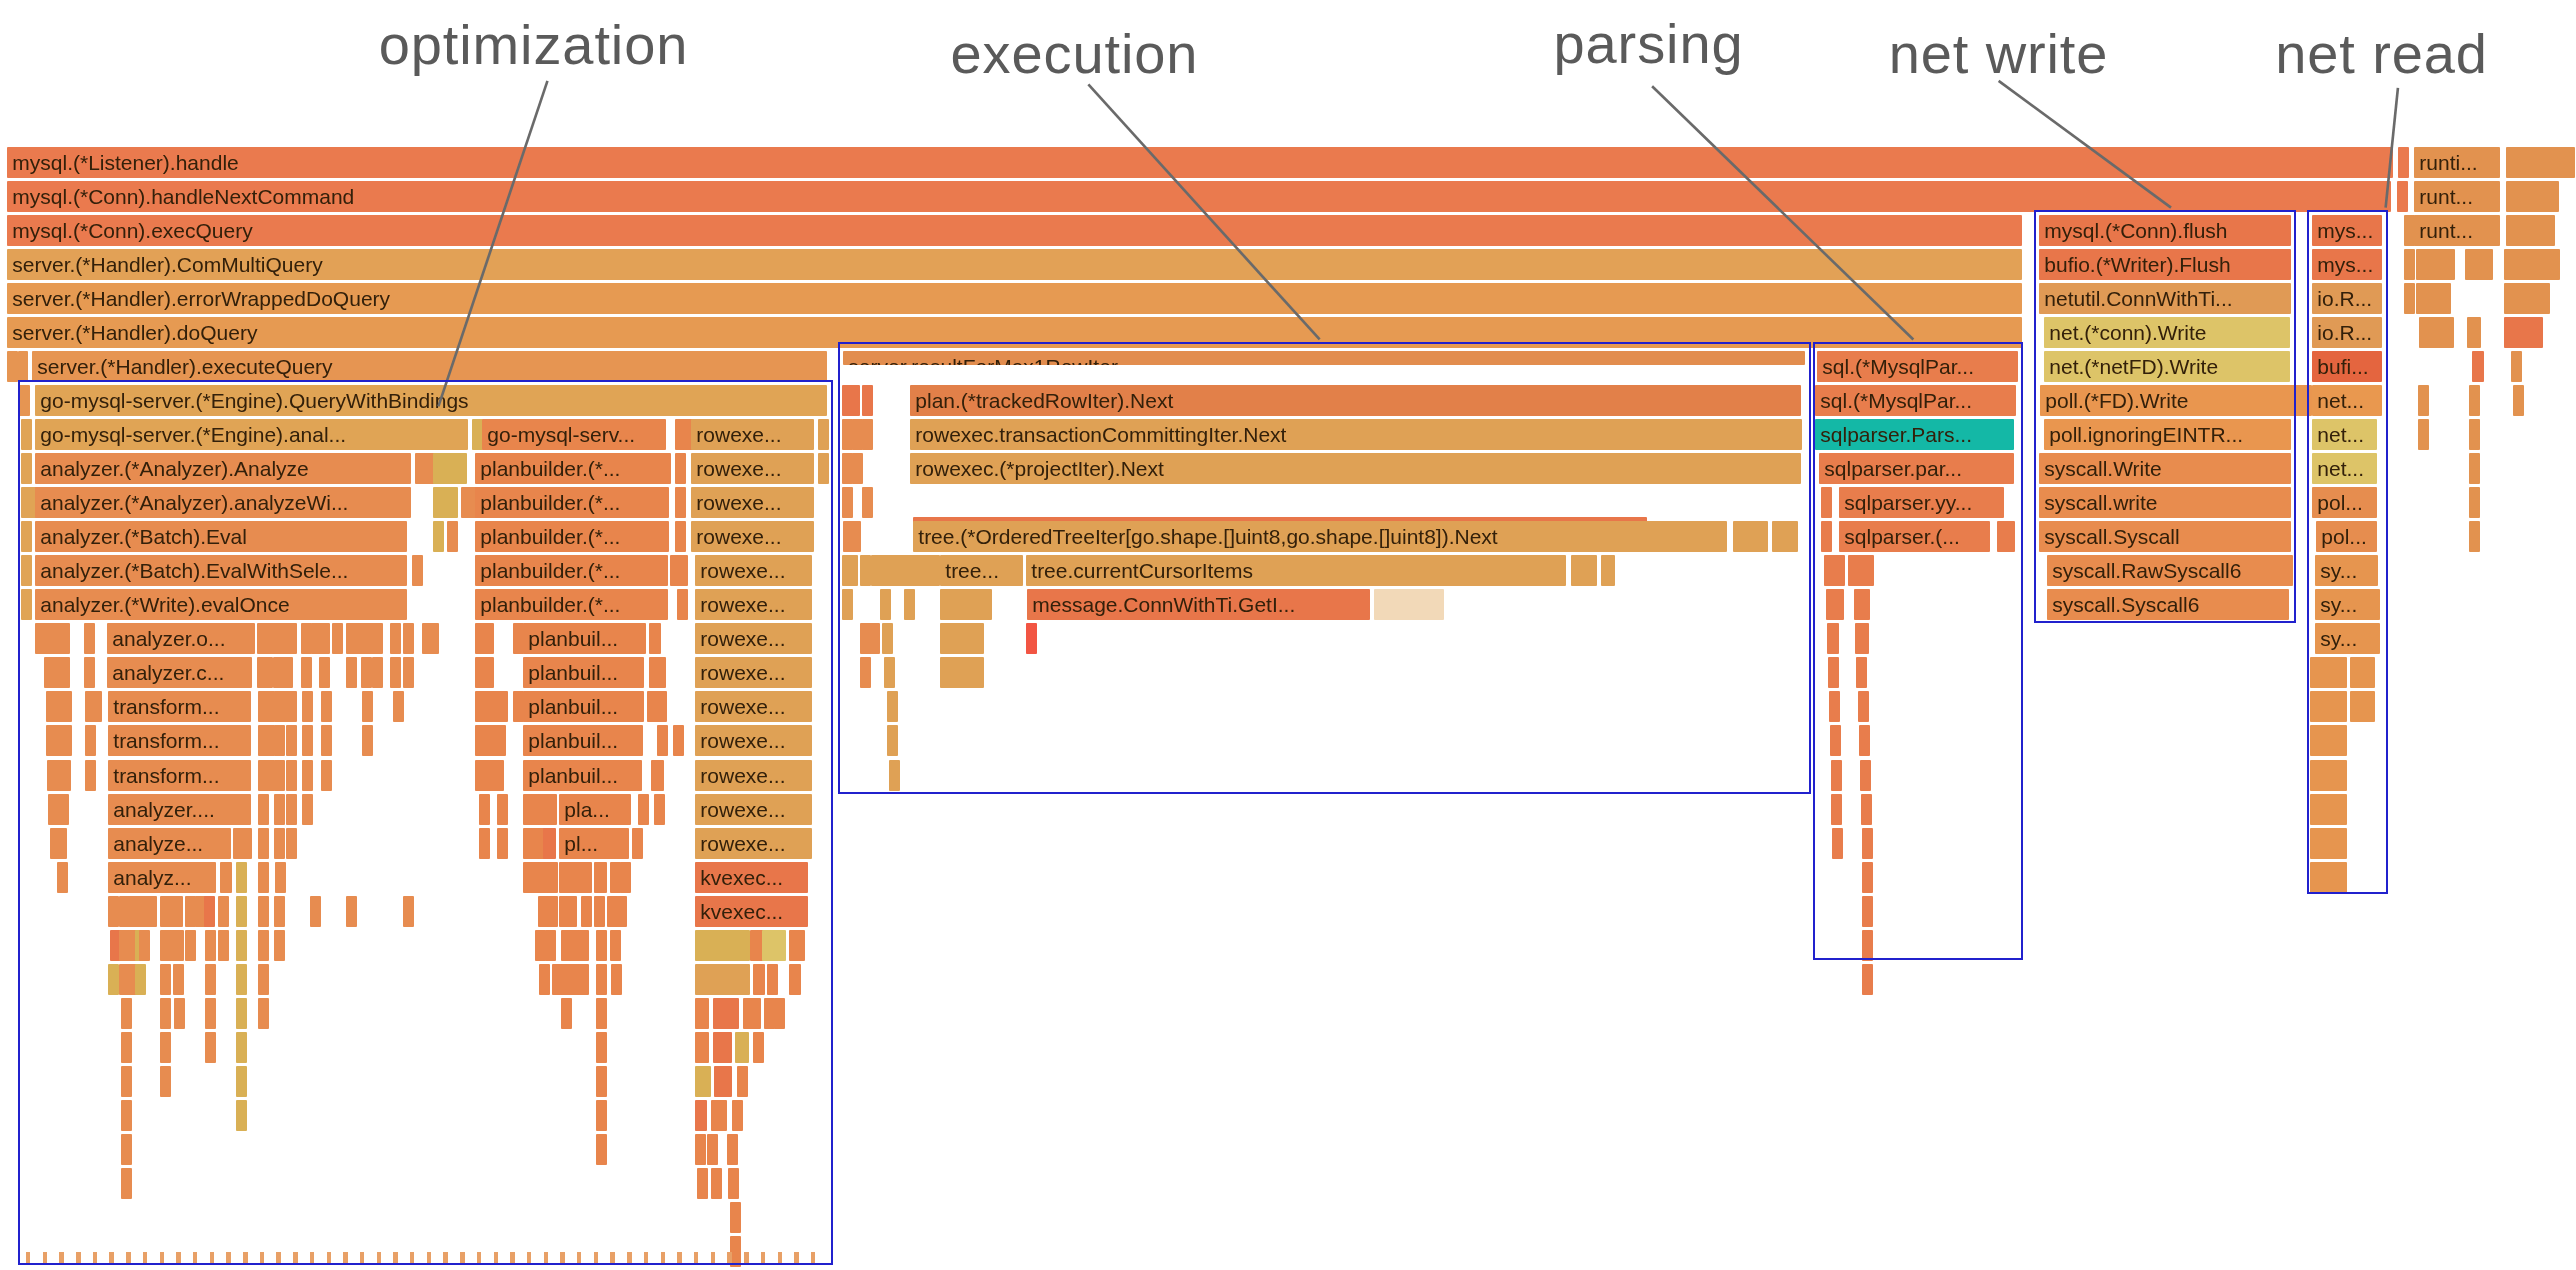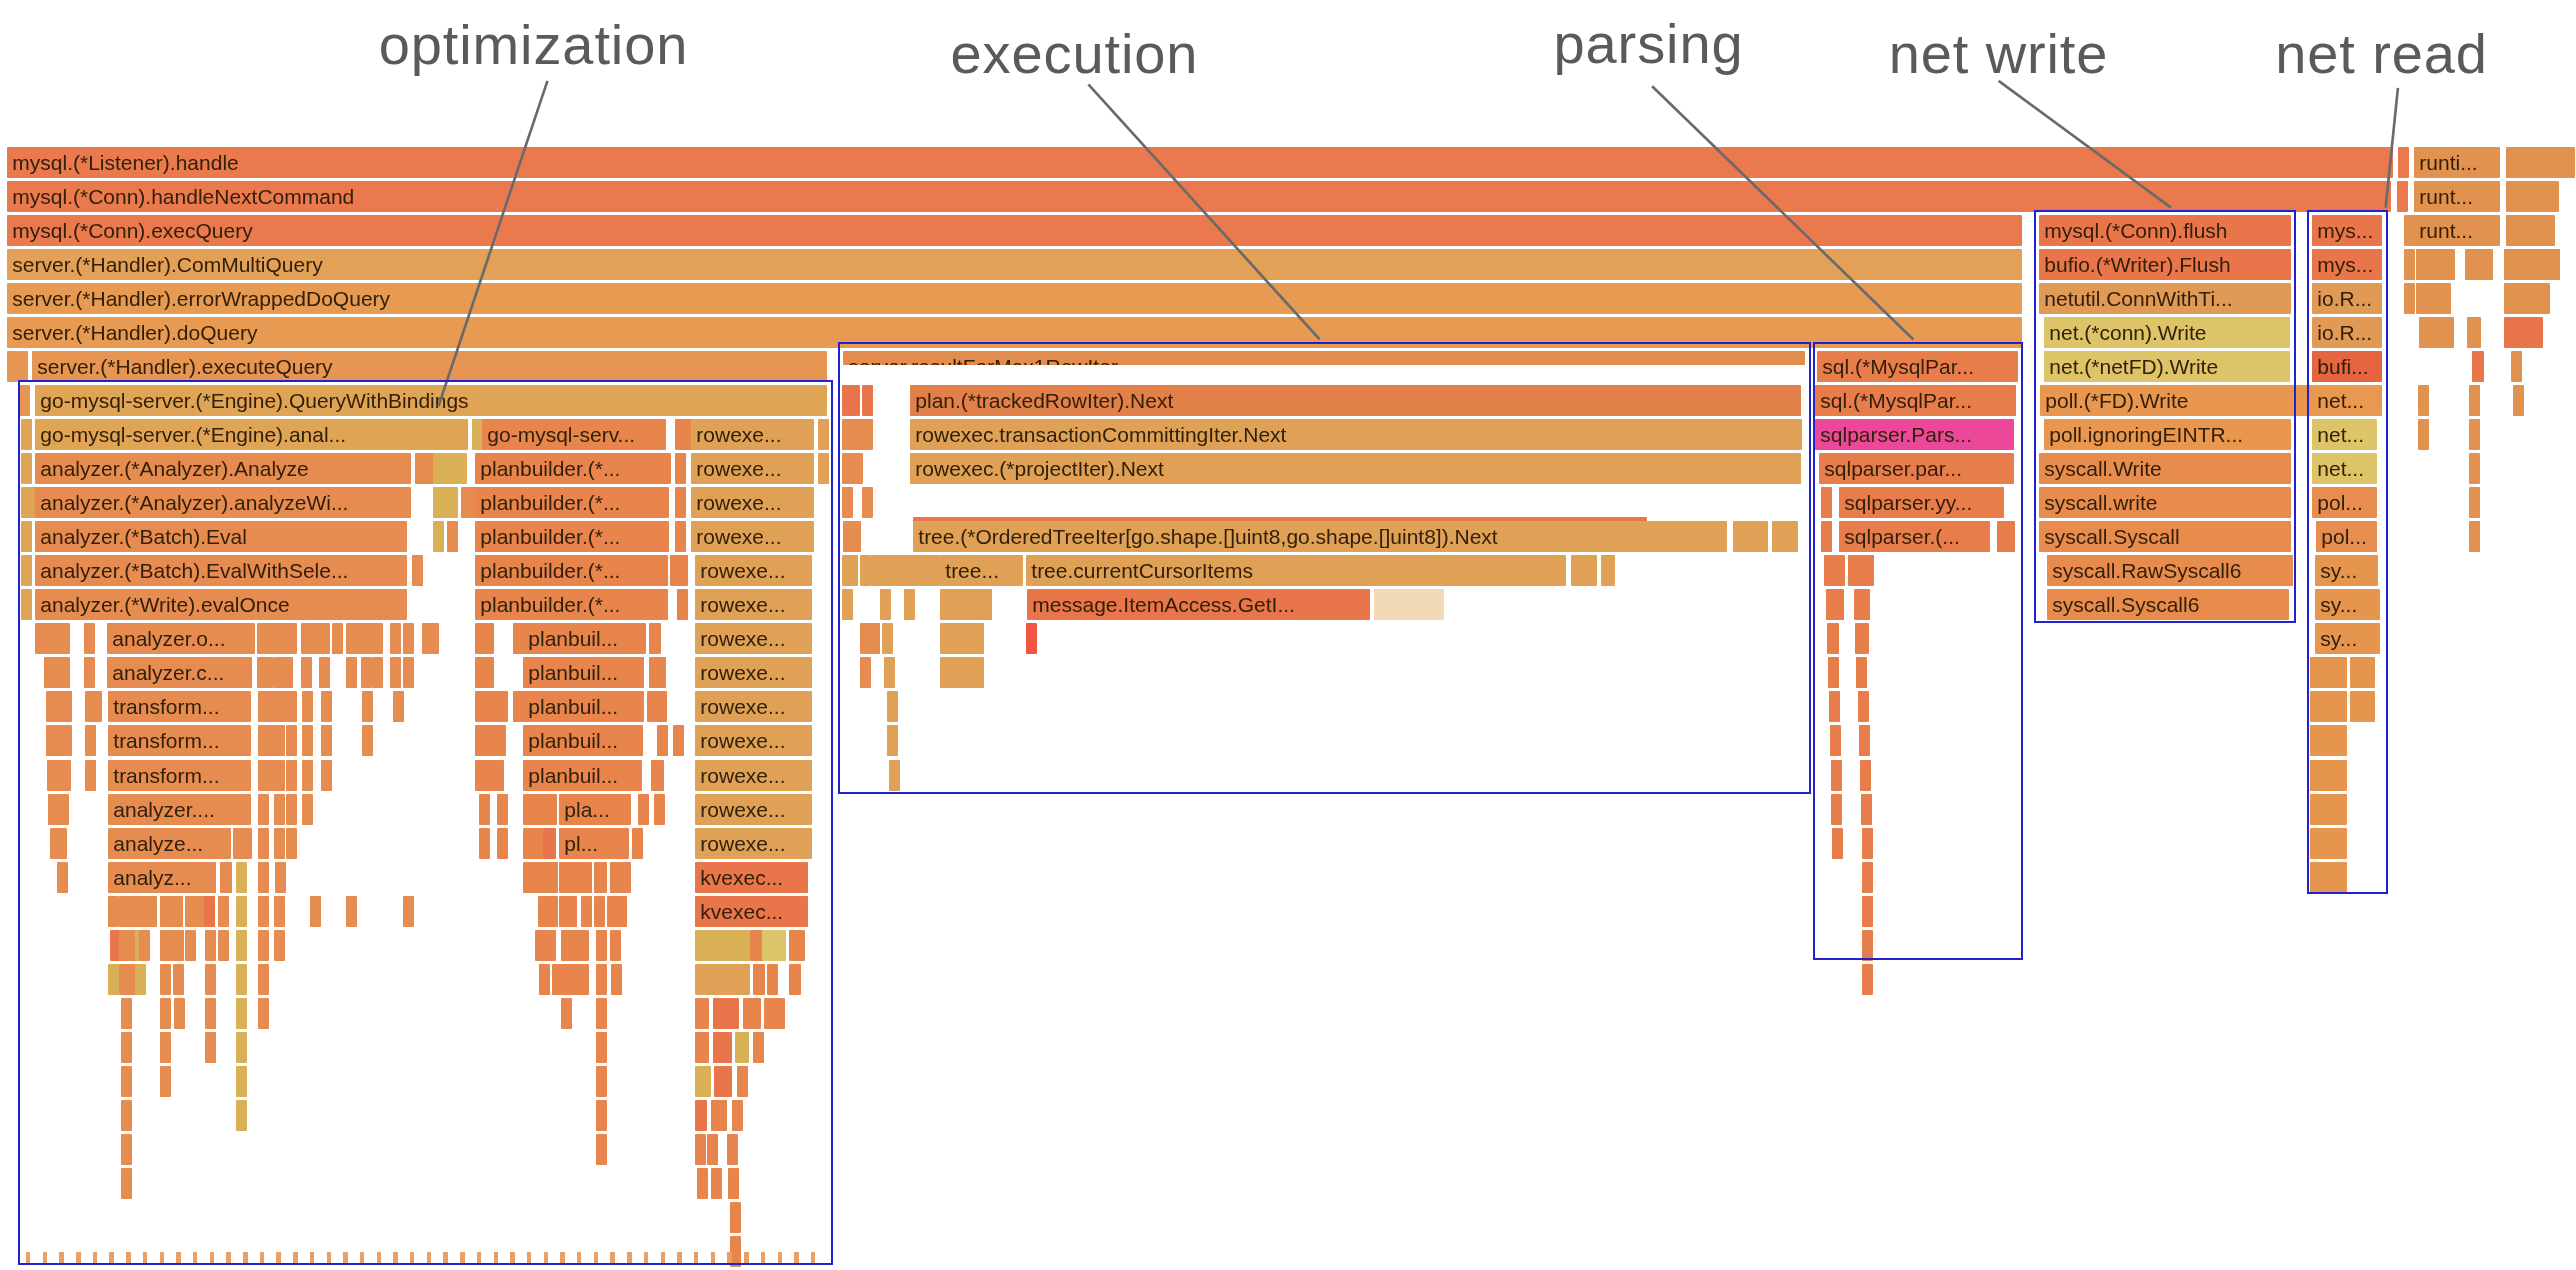--- a/index.html
+++ b/index.html
@@ -79,21 +79,21 @@
     <div class="frame" style="left: 472px; top: 419px; width: 7px; height: 31px; background: rgb(217, 176, 85);"></div>
     <div class="frame" title="go-mysql-serv..." style="left: 482px; top: 419px; width: 184px; height: 31px; background: rgb(232, 133, 76);">go-mysql-serv...</div>
     <div class="frame" style="left: 675px; top: 419px; width: 5.3px; height: 31px; background: rgb(232, 133, 76);"></div>
     <div class="frame" style="left: 683px; top: 419px; width: 2.6px; height: 31px; background: rgb(232, 133, 76);"></div>
     <div class="frame" title="rowexe..." style="left: 691px; top: 419px; width: 123px; height: 31px; background: rgb(223, 161, 85);">rowexe...</div>
     <div class="frame" style="left: 818px; top: 419px; width: 3.5px; height: 31px; background: rgb(223, 161, 85);"></div>
     <div class="frame" style="left: 842px; top: 419px; width: 8px; height: 31px; background: rgb(231, 140, 80);"></div>
     <div class="frame" style="left: 852px; top: 419px; width: 7px; height: 31px; background: rgb(231, 140, 80);"></div>
     <div class="frame" style="left: 862px; top: 419px; width: 5.3px; height: 31px; background: rgb(231, 140, 80);"></div>
     <div class="frame" title="rowexec.transactionCommittingIter.Next" style="left: 910px; top: 419px; width: 892px; height: 31px; background: rgb(223, 161, 85);">rowexec.transactionCommittingIter.Next</div>
-    <div class="frame" title="sqlparser.Pars..." style="left: 1815px; top: 419px; width: 199px; height: 31px; background: #ec4899;">sqlparser.Pars...</div>
+    <div class="frame" title="sqlparser.Pars..." style="left: 1815px; top: 419px; width: 199px; height: 31px; background: #14b8a6;">sqlparser.Pars...</div>
     <div class="frame" title="poll.ignoringEINTR..." style="left: 2044px; top: 419px; width: 247px; height: 31px; background: rgb(233, 150, 79);">poll.ignoringEINTR...</div>
     <div class="frame" title="net..." style="left: 2312px; top: 419px; width: 65px; height: 31px; background: rgb(221, 196, 104);">net...</div>
     <div class="frame" style="left: 2418px; top: 419px; width: 2.6px; height: 31px; background: rgb(226, 146, 79);"></div>
     <div class="frame" style="left: 2469px; top: 419px; width: 2.6px; height: 31px; background: rgb(226, 146, 79);"></div>
     <div class="frame" style="left: 21px; top: 453px; width: 7px; height: 31px; background: rgb(224, 164, 85);"></div>
     <div class="frame" title="analyzer.(*Analyzer).Analyze" style="left: 35px; top: 453px; width: 376px; height: 31px; background: rgb(231, 140, 80);">analyzer.(*Analyzer).Analyze</div>
     <div class="frame" style="left: 415px; top: 453px; width: 5.3px; height: 31px; background: rgb(231, 140, 80);"></div>
     <div class="frame" style="left: 424px; top: 453px; width: 5.3px; height: 31px; background: rgb(231, 140, 80);"></div>
     <div class="frame" style="left: 433px; top: 453px; width: 34px; height: 31px; background: rgb(217, 176, 85);"></div>
     <div class="frame" title="planbuilder.(*..." style="left: 475px; top: 453px; width: 196px; height: 31px; background: rgb(232, 133, 76);">planbuilder.(*...</div>
@@ -163,21 +163,21 @@
     <div class="frame" title="sy..." style="left: 2315px; top: 555px; width: 63px; height: 31px; background: rgb(230, 149, 79);">sy...</div>
     <div class="frame" style="left: 21px; top: 589px; width: 5.3px; height: 31px; background: rgb(224, 164, 85);"></div>
     <div class="frame" title="analyzer.(*Batch).evalOnce" style="left: 35px; top: 589px; width: 372px; height: 31px; background: rgb(231, 140, 80);">analyzer.(*Write).evalOnce</div>
     <div class="frame" title="planbuilder.(*..." style="left: 475px; top: 589px; width: 193px; height: 31px; background: rgb(232, 133, 76);">planbuilder.(*...</div>
     <div class="frame" style="left: 677px; top: 589px; width: 3.5px; height: 31px; background: rgb(232, 133, 76);"></div>
     <div class="frame" title="rowexe..." style="left: 695px; top: 589px; width: 117px; height: 31px; background: rgb(223, 161, 85);">rowexe...</div>
     <div class="frame" style="left: 842px; top: 589px; width: 5.3px; height: 31px; background: rgb(223, 161, 85);"></div>
     <div class="frame" style="left: 880px; top: 589px; width: 10.6px; height: 31px; background: rgb(223, 161, 85);"></div>
     <div class="frame" style="left: 904px; top: 589px; width: 8.8px; height: 31px; background: rgb(223, 161, 85);"></div>
     <div class="frame" style="left: 940px; top: 589px; width: 52px; height: 31px; background: rgb(223, 161, 85);"></div>
-    <div class="frame" title="message.ItemAccess.GetI..." style="left: 1027px; top: 589px; width: 343px; height: 31px; background: rgb(232, 118, 74);">message.ItemAccess.GetI...</div>
+    <div class="frame" title="message.ItemAccess.GetI..." style="left: 1027px; top: 589px; width: 343px; height: 31px; background: rgb(232, 118, 74);">message.ConnWithTi.GetI...</div>
     <div class="frame" style="left: 1374px; top: 589px; width: 70px; height: 31px; background: rgb(242, 217, 184);"></div>
     <div class="frame" style="left: 1826px; top: 589px; width: 17.6px; height: 31px; background: rgb(232, 125, 76);"></div>
     <div class="frame" style="left: 1854px; top: 589px; width: 16px; height: 31px; background: rgb(232, 125, 76);"></div>
     <div class="frame" title="syscall.Syscall6" style="left: 2047px; top: 589px; width: 242px; height: 31px; background: rgb(232, 140, 78);">syscall.Syscall6</div>
     <div class="frame" title="sy..." style="left: 2315px; top: 589px; width: 65px; height: 31px; background: rgb(230, 149, 79);">sy...</div>
     <div class="frame" style="left: 35px; top: 623px; width: 4.4px; height: 31px; background: rgb(231, 140, 80);"></div>
     <div class="frame" style="left: 44px; top: 623px; width: 26px; height: 31px; background: rgb(231, 140, 80);"></div>
     <div class="frame" style="left: 84px; top: 623px; width: 10.6px; height: 31px; background: rgb(231, 140, 80);"></div>
     <div class="frame" title="analyzer.o..." style="left: 107px; top: 623px; width: 148px; height: 31px; background: rgb(231, 140, 80);">analyzer.o...</div>
     <div class="frame" style="left: 257px; top: 623px; width: 40px; height: 31px; background: rgb(231, 140, 80);"></div>

